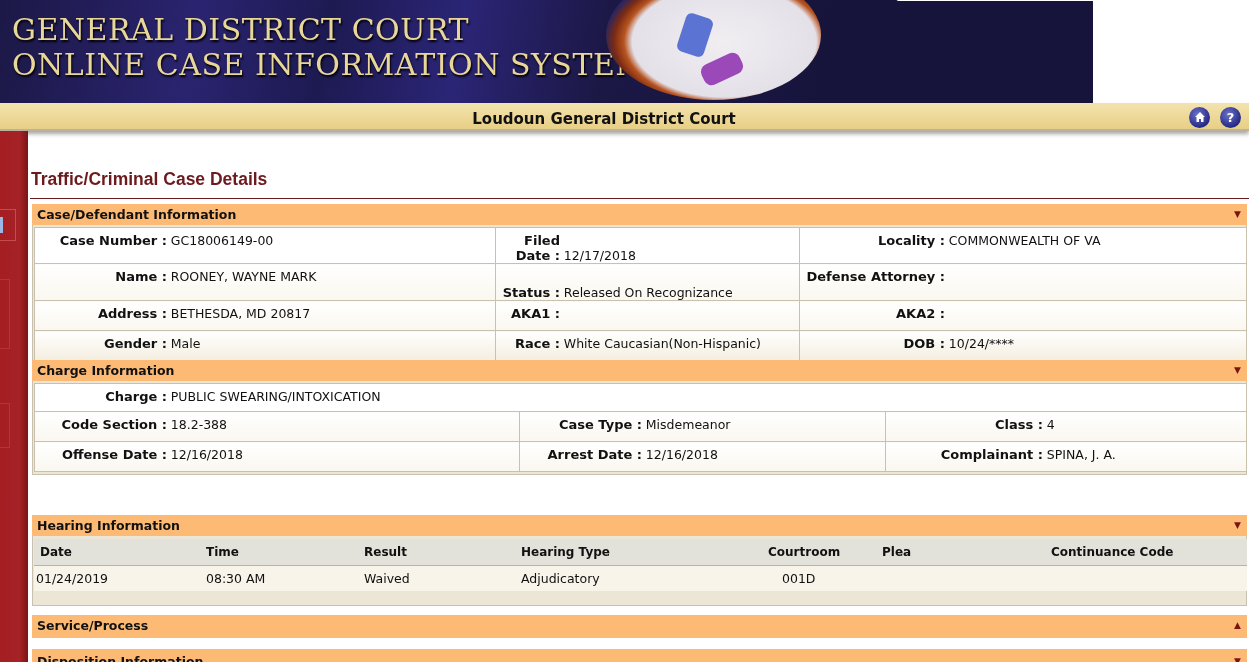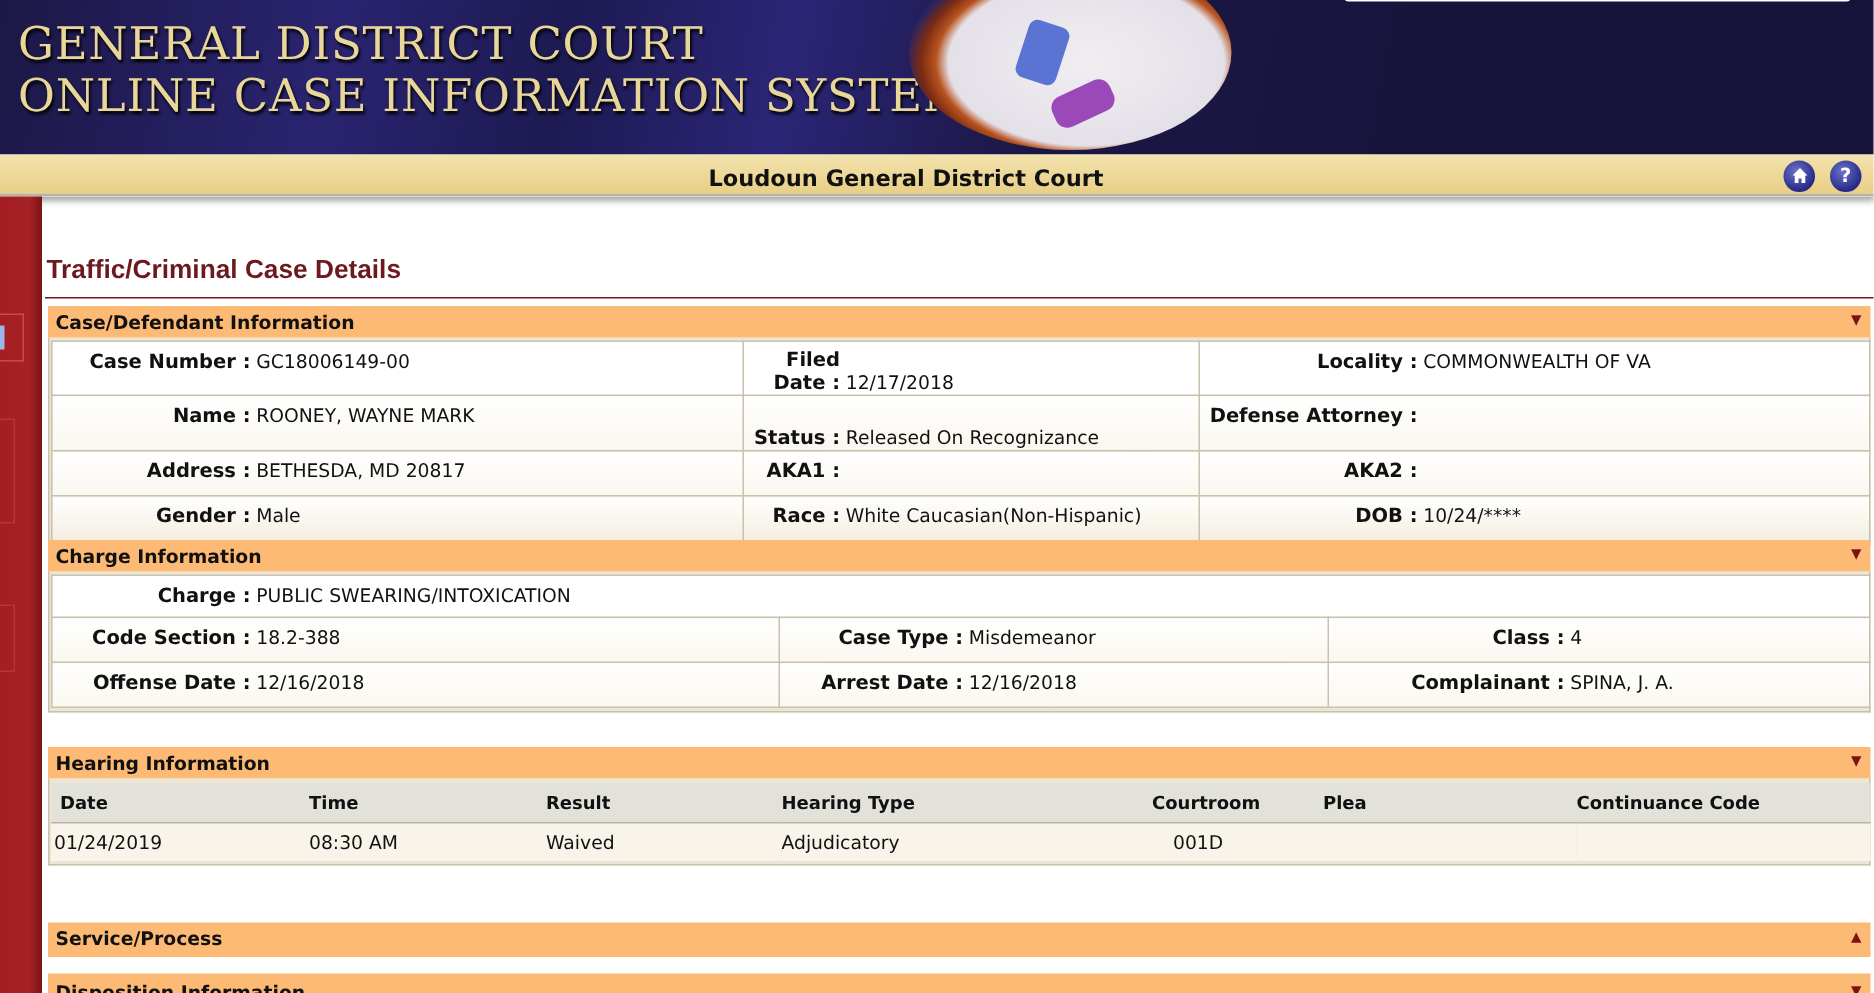--- a/index.html
+++ b/index.html
@@ -1,18 +1,18 @@
 <!DOCTYPE html>
 <html><head>
 <meta charset="utf-8">
 <style>
   * { box-sizing: border-box; margin: 0; padding: 0; }
   html, body { width: 1249px; height: 662px; overflow: hidden; background: #fff; font-family: "DejaVu Sans", sans-serif; }
   .banner {
-    position: absolute; left: 0; top: 0; width: 1249px; height: 103px;
+    position: absolute; left: 0; top: 0; width: 1093px; height: 103px;
     background: linear-gradient(100deg, #1c1846 0%, #2a2470 18%, #1d1a52 30%, #2b2576 42%, #1c1846 55%, #17143c 75%, #17143c 100%);
     overflow: hidden;
   }
   .banner .title-line {
     position: absolute; left: 12px; font-family: "DejaVu Serif", serif; color: #e9d79a;
     font-size: 30px; letter-spacing: 0.5px; text-shadow: 1px 2px 2px #000;
     font-weight: normal; white-space: nowrap;
   }
   .banner .t1 { top: 12px; }
   .banner .t2 { top: 47px; }
@@ -49,21 +49,21 @@
   .sec-head .sec-label { position: absolute; left: 5px; top: 3px; font-weight: bold; font-size: 12.5px; color: #111; }
   .sec-head .toggle { position: absolute; right: 6px; top: 5px; font-size: 9px; color: #7a1414; }
   .grid { border: 1px solid #c9c1ad; border-top: none; background: #ece6d6; padding: 2px 0; }
   .grid table { width: 1213px; border-collapse: collapse; margin-left: 1px; }
   .grid td { border: 1px solid #c9c1ad; height: 30px; vertical-align: top; padding-top: 5px; font-size: 12px; color: #111; background: #fff; }
   .grid tr.last td { background: linear-gradient(#fff, #f4eedf); }
   .grid tr.mid td { background: linear-gradient(#fff, #faf7ef); }
   .lbl { display: inline-block; text-align: right; font-weight: bold; font-size: 13px; }
   .val { font-size: 12.5px; }
   .hear-table { width: 1213px; border-collapse: collapse; margin-left: 1px; }
-  .hear-wrap { border: 1px solid #c9c1ad; border-top: none; background: #ece6d6; padding: 3px 0 2px; }
+  .hear-wrap { border: 1px solid #c9c1ad; border-top: none; background: #ece6d6; padding: 3px 0 14px; }
   .hear-table th { background: #e2e1da; height: 26px; font-size: 12px; font-weight: bold; text-align: left; color: #111; border-bottom: 1px solid #b8b3a4; }
   .hear-table td { background: #f8f4ea; height: 26px; font-size: 12.5px; color: #111; }
 </style>
 </head>
 <body>
 
 <div class="banner">
   <div class="title-line t1">GENERAL DISTRICT COURT</div>
   <div class="title-line t2">ONLINE CASE INFORMATION SYSTEM</div>
   <div class="seal">
@@ -147,21 +147,21 @@
         <tr class="mid">
           <td><span class="lbl" style="width:132px;">Offense Date :</span> <span class="val">12/16/2018</span></td>
           <td><span class="lbl" style="width:122px;">Arrest Date :</span> <span class="val">12/16/2018</span></td>
           <td><span class="lbl" style="width:157px;">Complainant :</span> <span class="val">SPINA, J. A.</span></td>
         </tr>
       </tbody>
         </table>
     </div>
   </div>
 
-  <div class="section" style="top:367px;">
+  <div class="section" style="top:384px;">
     <div class="sec-head">
       <span class="sec-label">Hearing Information</span>
       <span class="toggle">▼</span>
     </div>
     <div class="hear-wrap">
       <table class="hear-table">
         <tbody>
             <tr>
           <th style="width:172px;padding-left:6px;">Date</th>
           <th style="width:158px;">Time</th>

